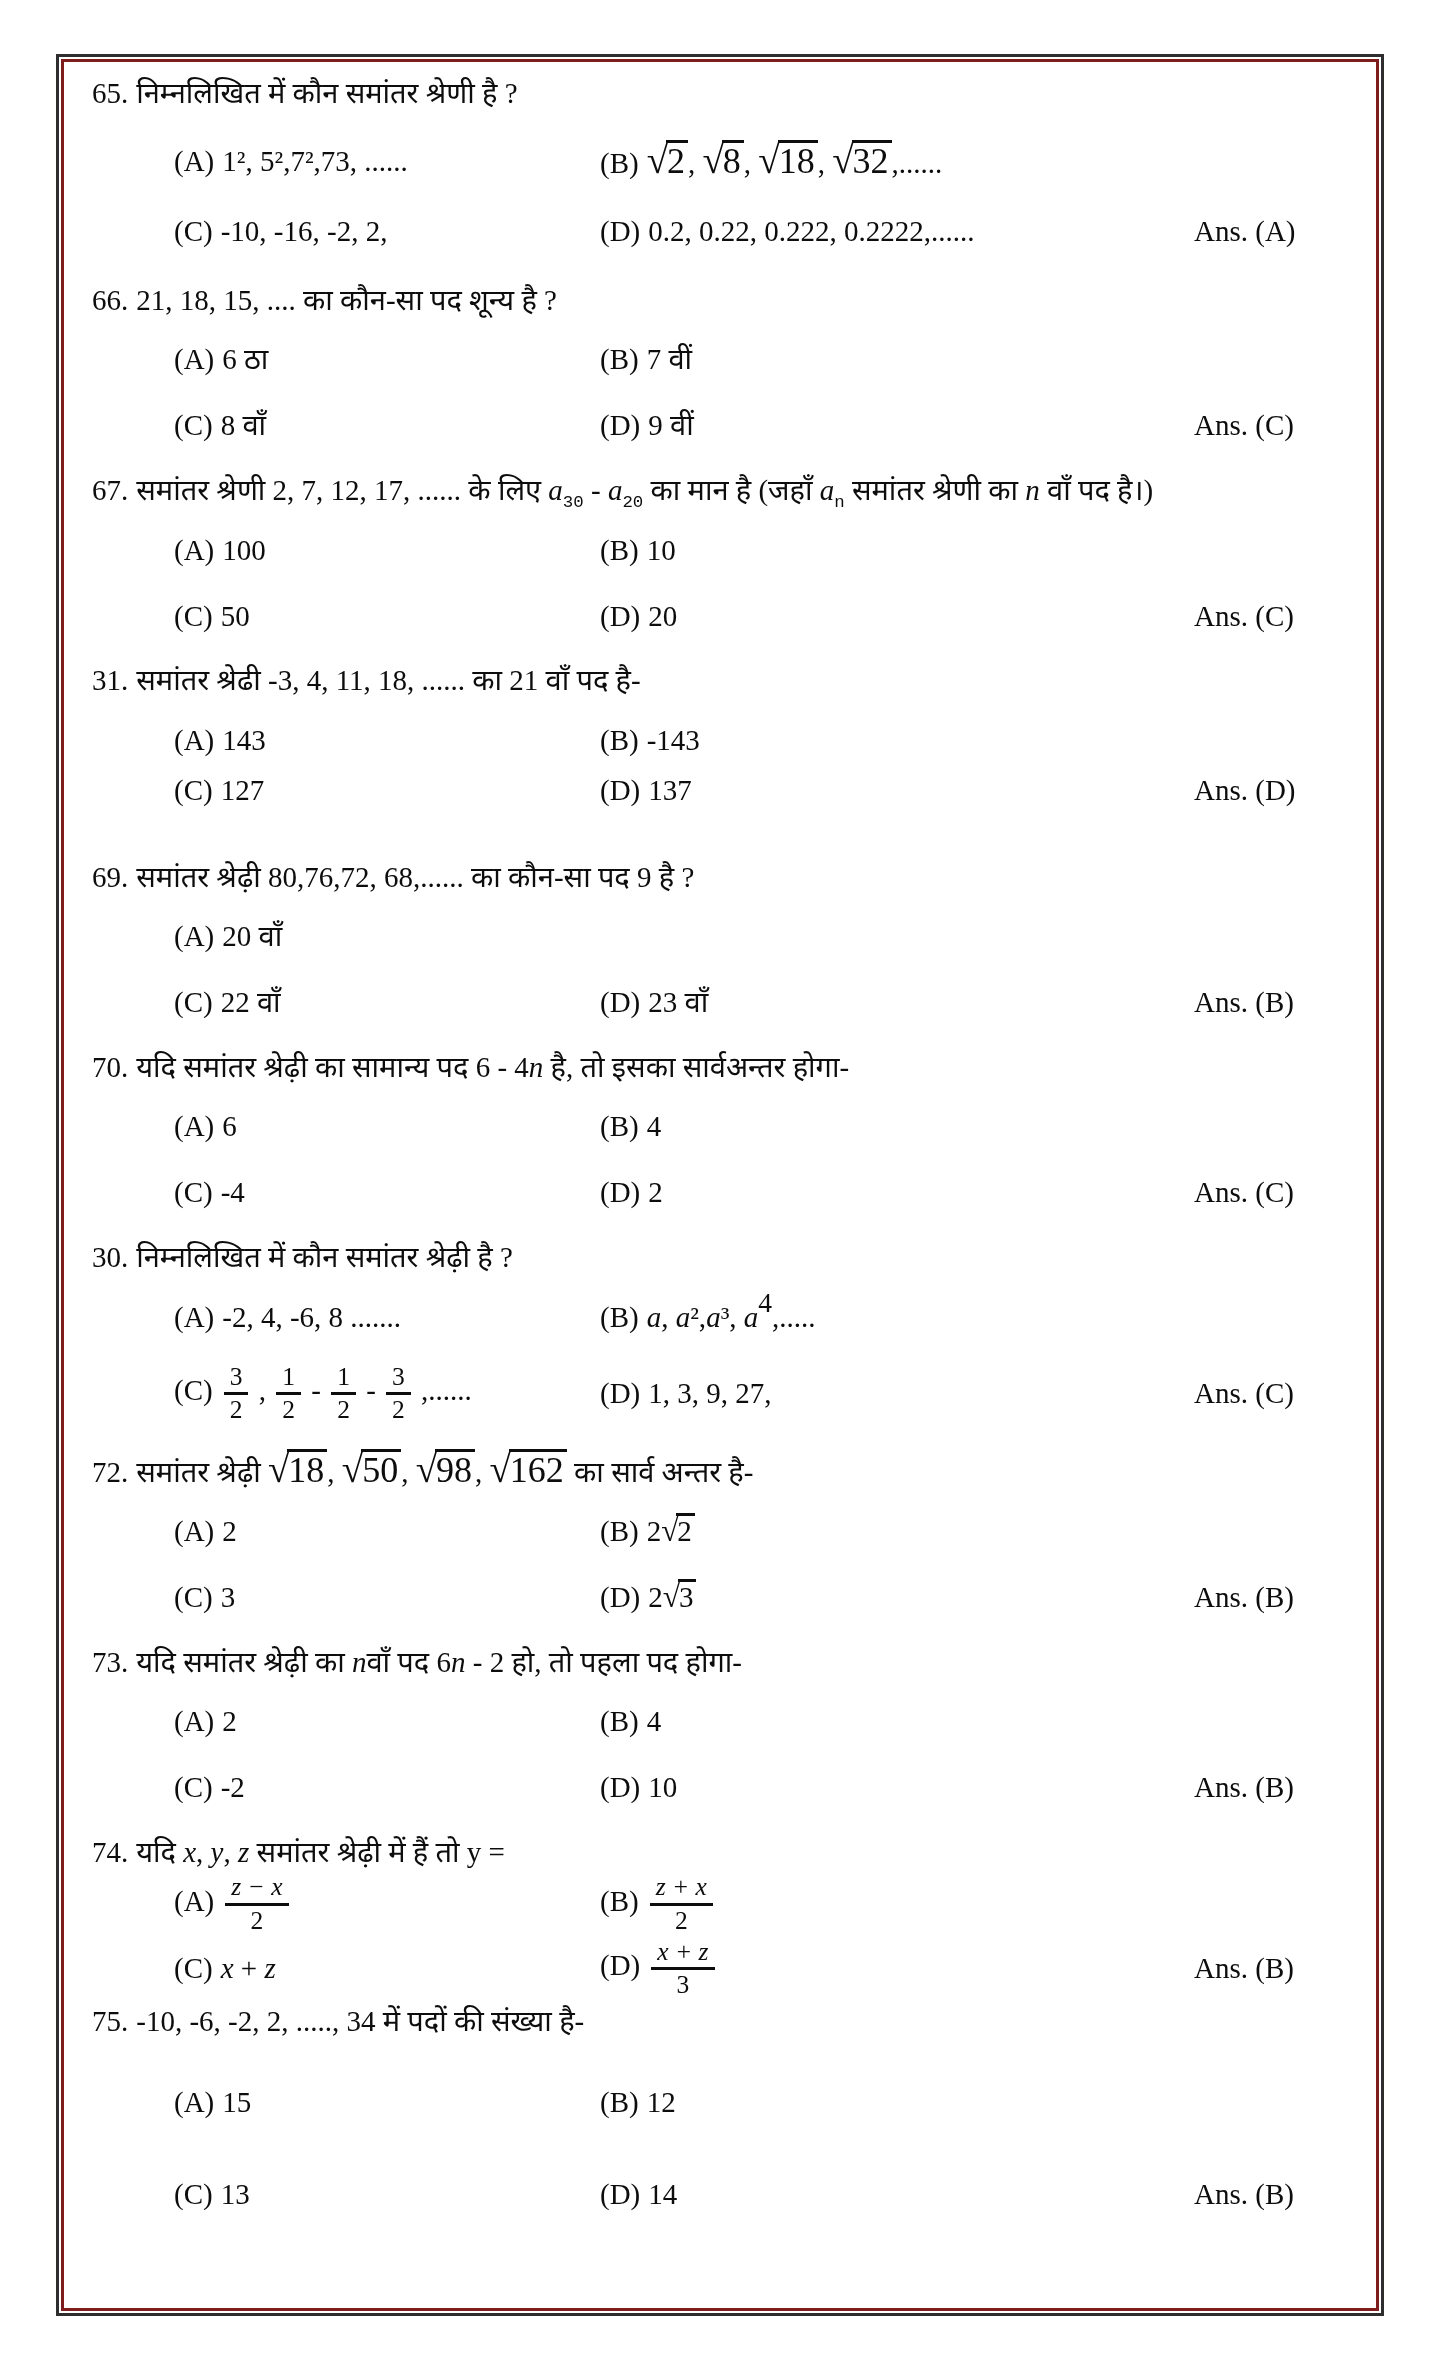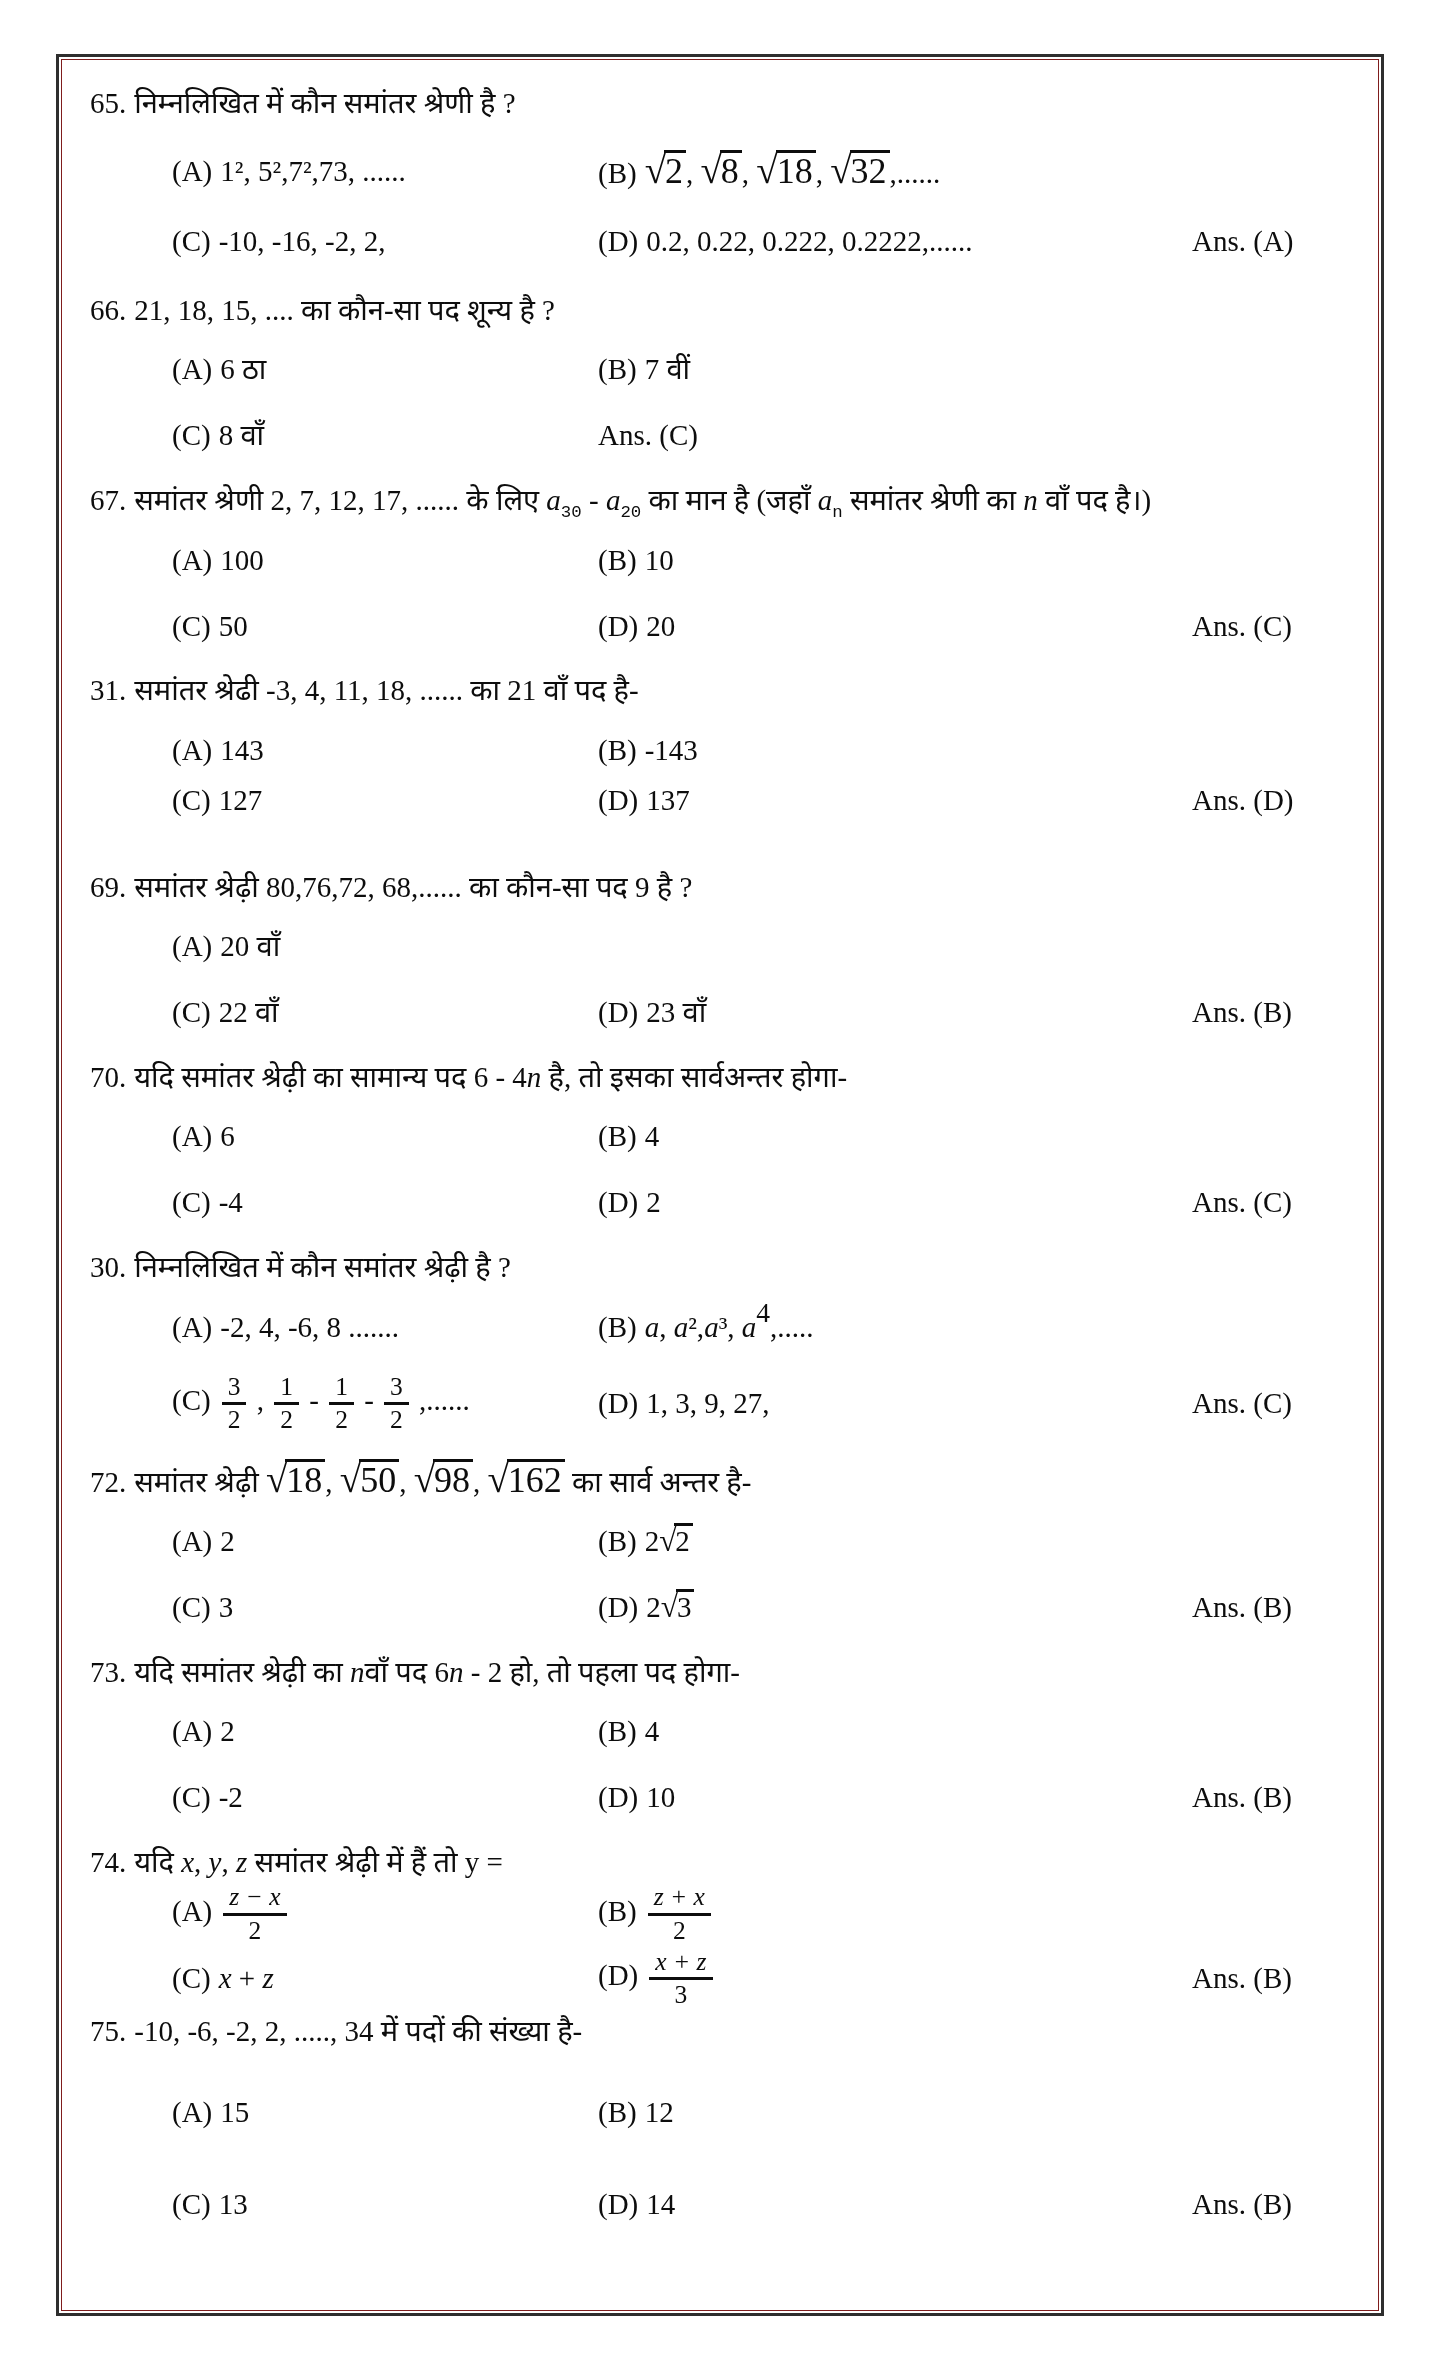--- a/index.html
+++ b/index.html
@@ -12,24 +12,24 @@
   }
   .sheet-outer {
     position: absolute; left: 56px; top: 54px;
     width: 1328px; height: 2262px;
     border: 3px solid #2e2e2e;
     padding: 2px;
     box-sizing: border-box;
     background: #ffffff;
   }
   .sheet-inner {
-    border: 1px solid #7f1d1d;
+    border: 3px solid #7f1d1d;
     width: 100%; height: 100%;
     box-sizing: border-box;
-    padding-top: 24px;
+    padding-top: 12px;
     overflow: hidden;
   }
   .question { margin: 0; }
   .q-line {
     font-size: 29px; line-height: 1.32;
     margin: 0 0 20px 0;
     padding-left: 28px; padding-right: 18px;
   }
   .q-num { margin-right: 8px; }
   .opt-row {
@@ -117,20 +117,23 @@
       </div>
       <div class="opt">
         <span class="opt-label">(B)</span><span class="opt-value">7 वीं</span>
       </div>
       <div class="ans"></div>
     </div>
     <div class="opt-row row2">
       <div class="opt">
         <span class="opt-label">(C)</span><span class="opt-value">8 वाँ</span>
       </div>
+      <div class="opt">
+        <span class="opt-label">(D)</span><span class="opt-value">9 वीं</span>
+      </div>
       <div class="ans">Ans. (C)</div>
     </div>
   </section>
 
   <section class="question">
     <p class="q-line">
       <span class="q-num">67.</span><span class="q-body">समांतर श्रेणी 2, 7, 12, 17, ...... के लिए <i>a</i><sub>30</sub> - <i>a</i><sub>20</sub> का मान है (जहाँ <i>a</i><sub>n</sub> समांतर श्रेणी का <i>n</i> वाँ पद है।)</span>
     </p>
     <div class="opt-row row1">
       <div class="opt">

